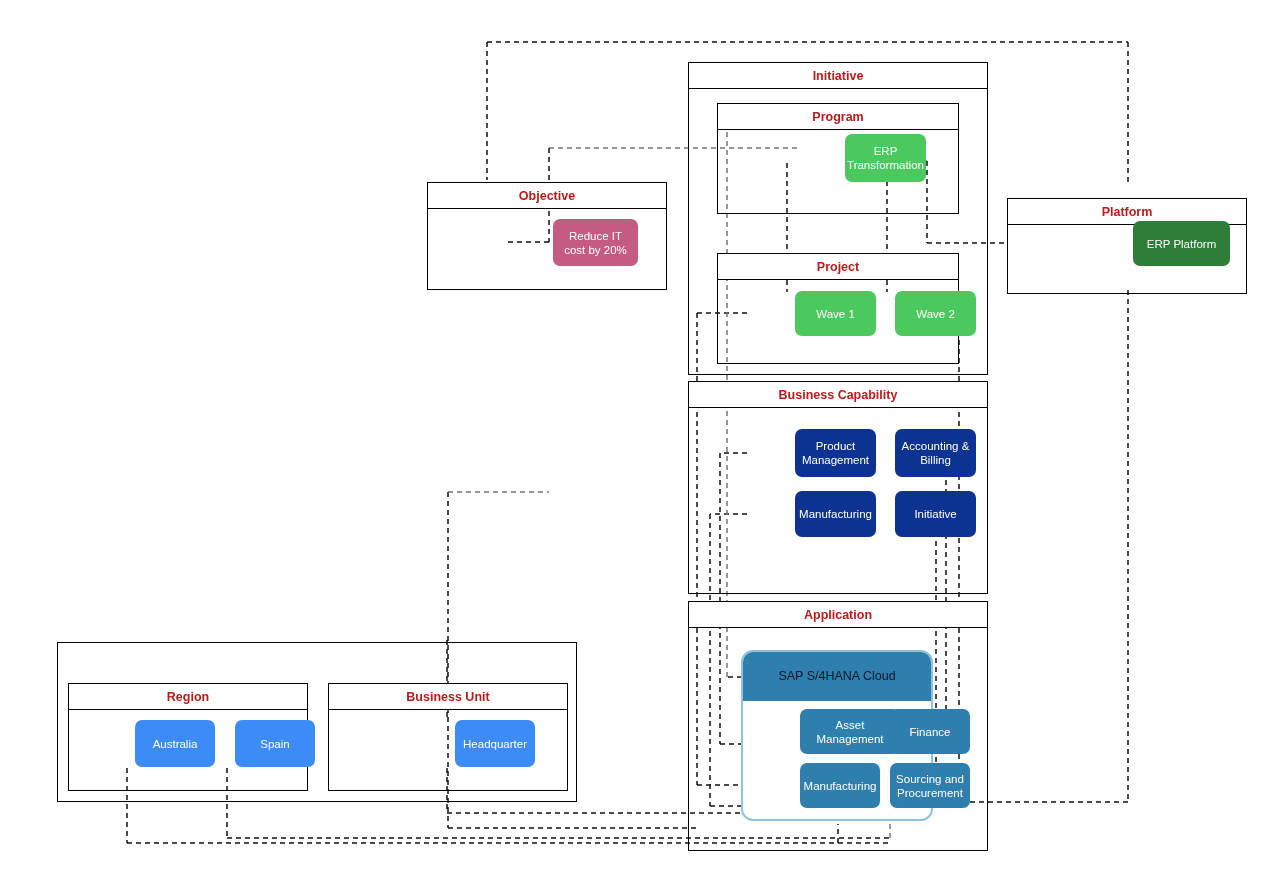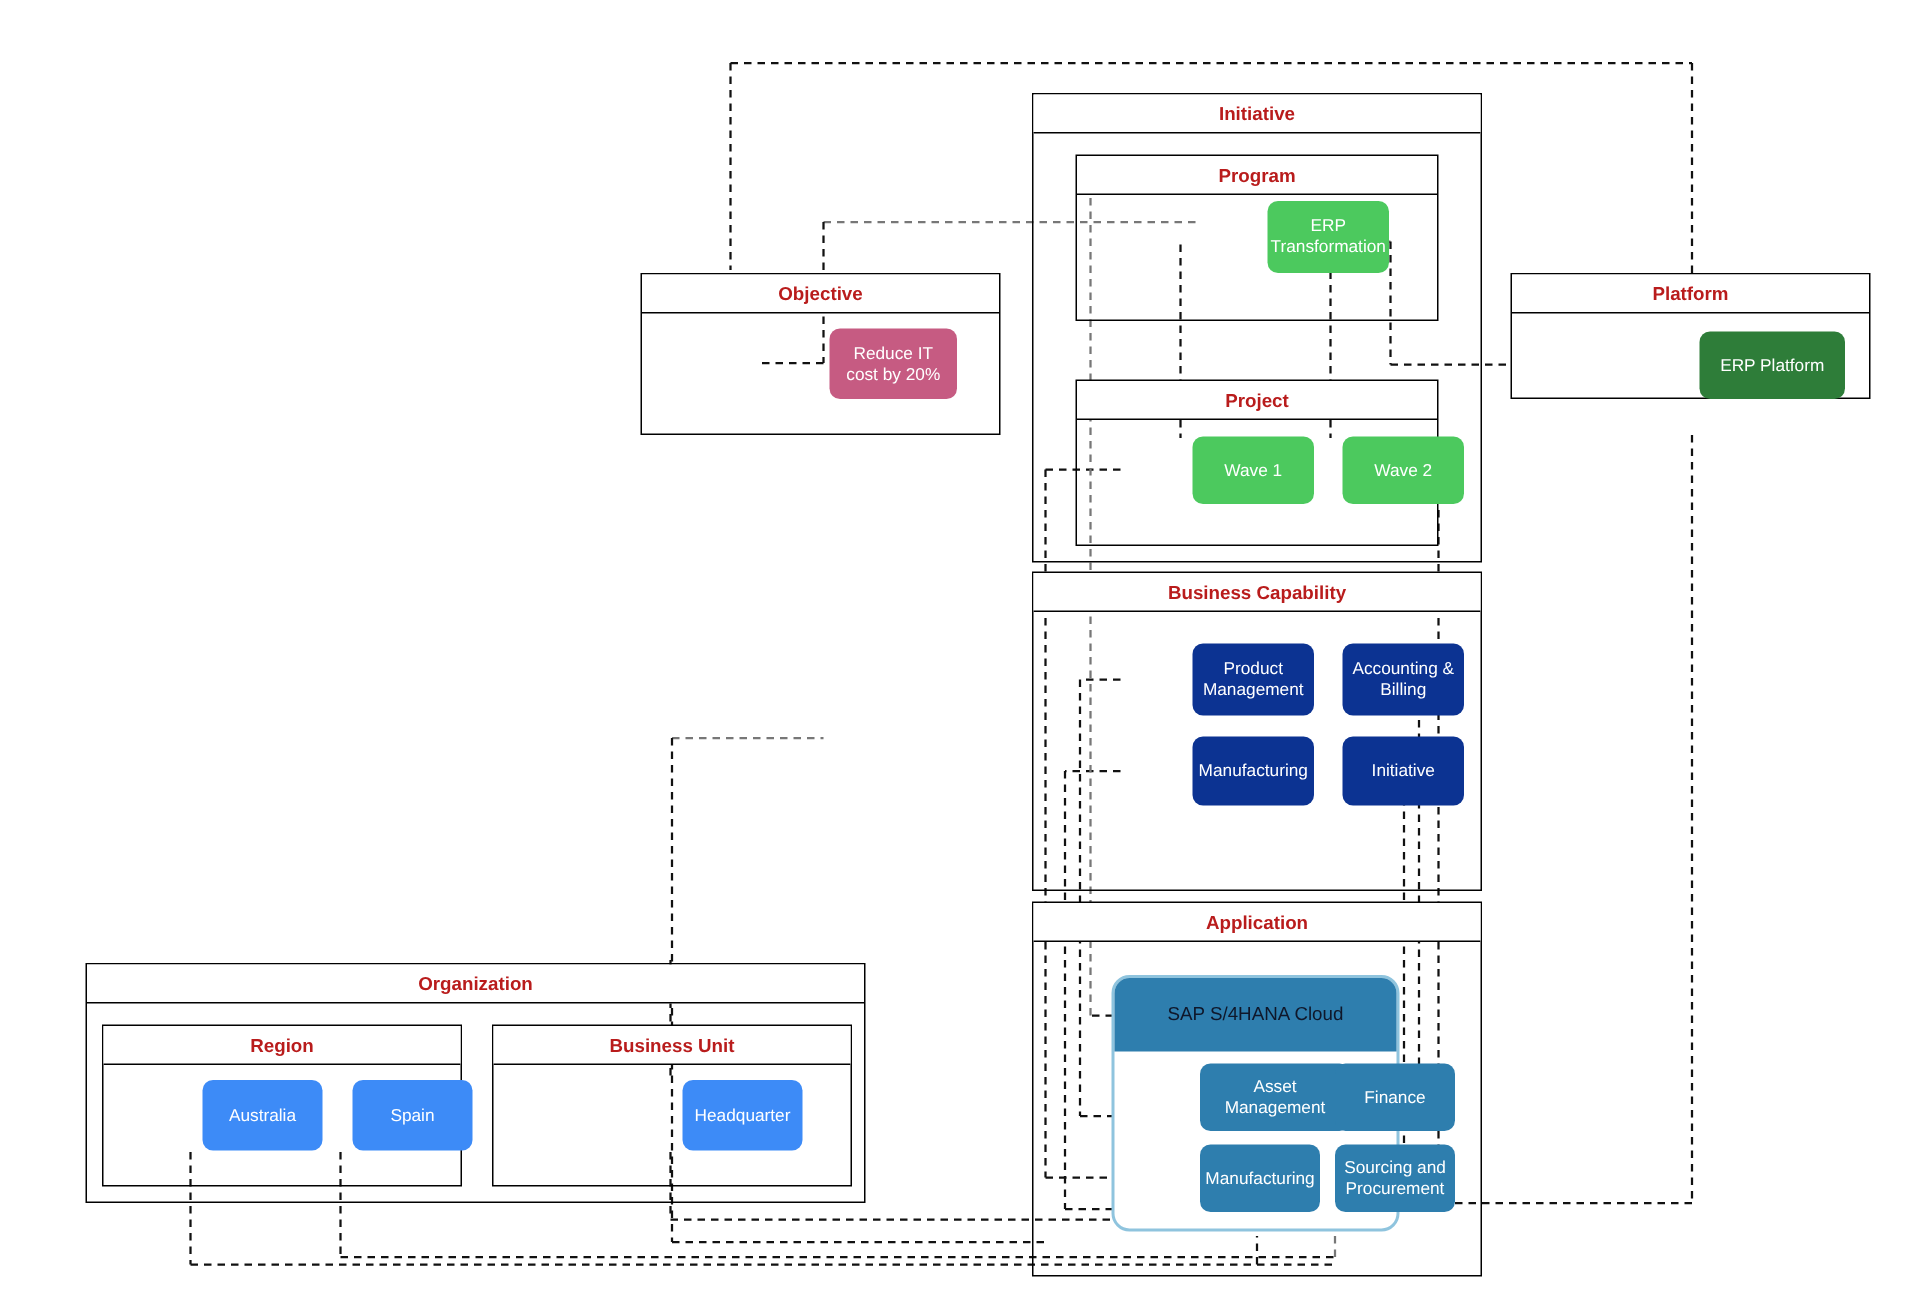--- a/index.html
+++ b/index.html
@@ -204,27 +204,26 @@
   <div class="node" style="left:752px; top:763px; width:80px; height:45px; background:#2E7EAE;">Manufacturing</div>
   <div class="node" style="left:842px; top:763px; width:80px; height:45px; background:#2E7EAE;">Sourcing and
 Procurement</div>
 
   <div class="layer" style="left:427px; top:182px; width:240px; height:108px;">
     <div class="layer-title">Objective</div>
   </div>
   <div class="node" style="left:505px; top:219px; width:85px; height:47px; background:#C65B82;">Reduce IT
 cost by 20%</div>
 
-  <div class="layer" style="left:1007px; top:182px; width:240px; height:84px;padding-left:12px;">
+  <div class="layer" style="left:1007px; top:198px; width:240px; height:96px;padding-left:12px;">
     <div class="layer-title">Platform</div>
   </div>
   <div class="node" style="left:1085px; top:221px; width:97px; height:45px; background:#2E7D39;">ERP Platform</div>
 
   <div class="layer" style="left:57px; top:642px; width:520px; height:160px;">
-    <div class="layer-title">Organization</div>
 
     <div class="layer" style="left:10px; top:40px; width:240px; height:108px;">
       <div class="layer-title">Region</div>
     </div>
 
     <div class="layer" style="left:270px; top:40px; width:240px; height:108px;">
       <div class="layer-title">Business Unit</div>
     </div>
   </div>
 

